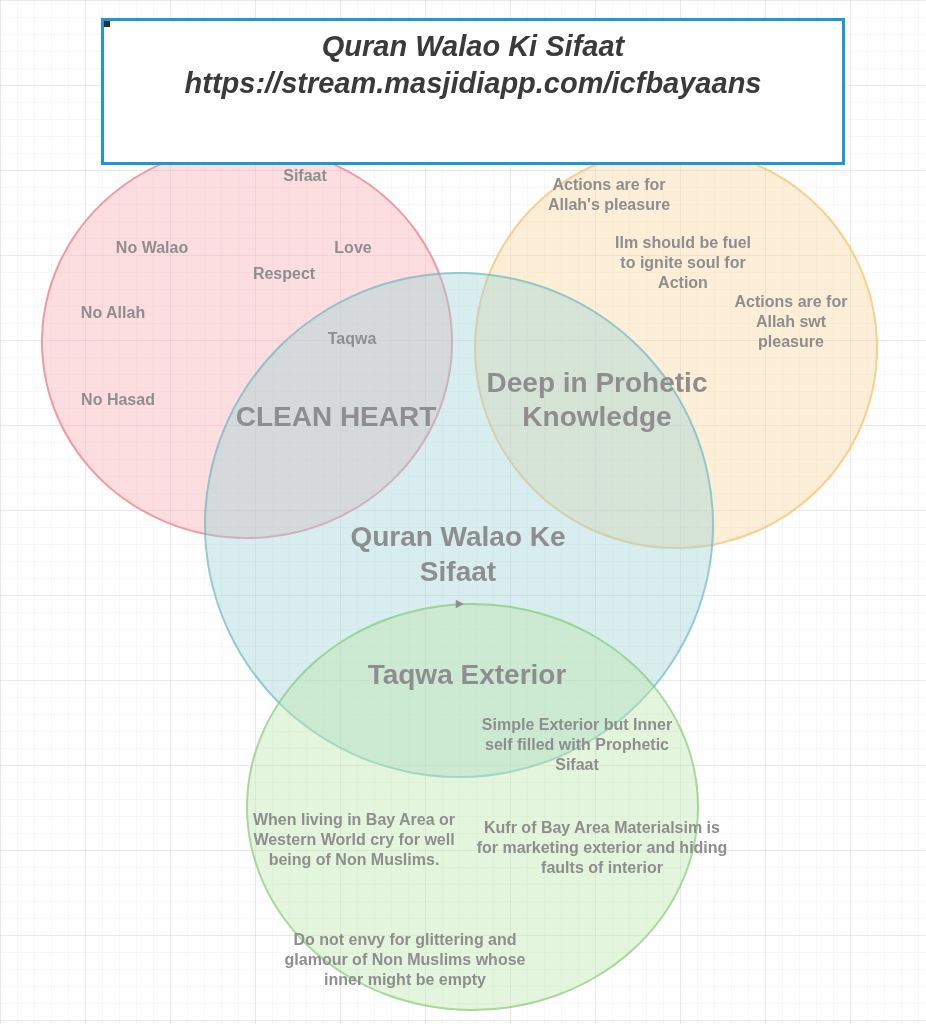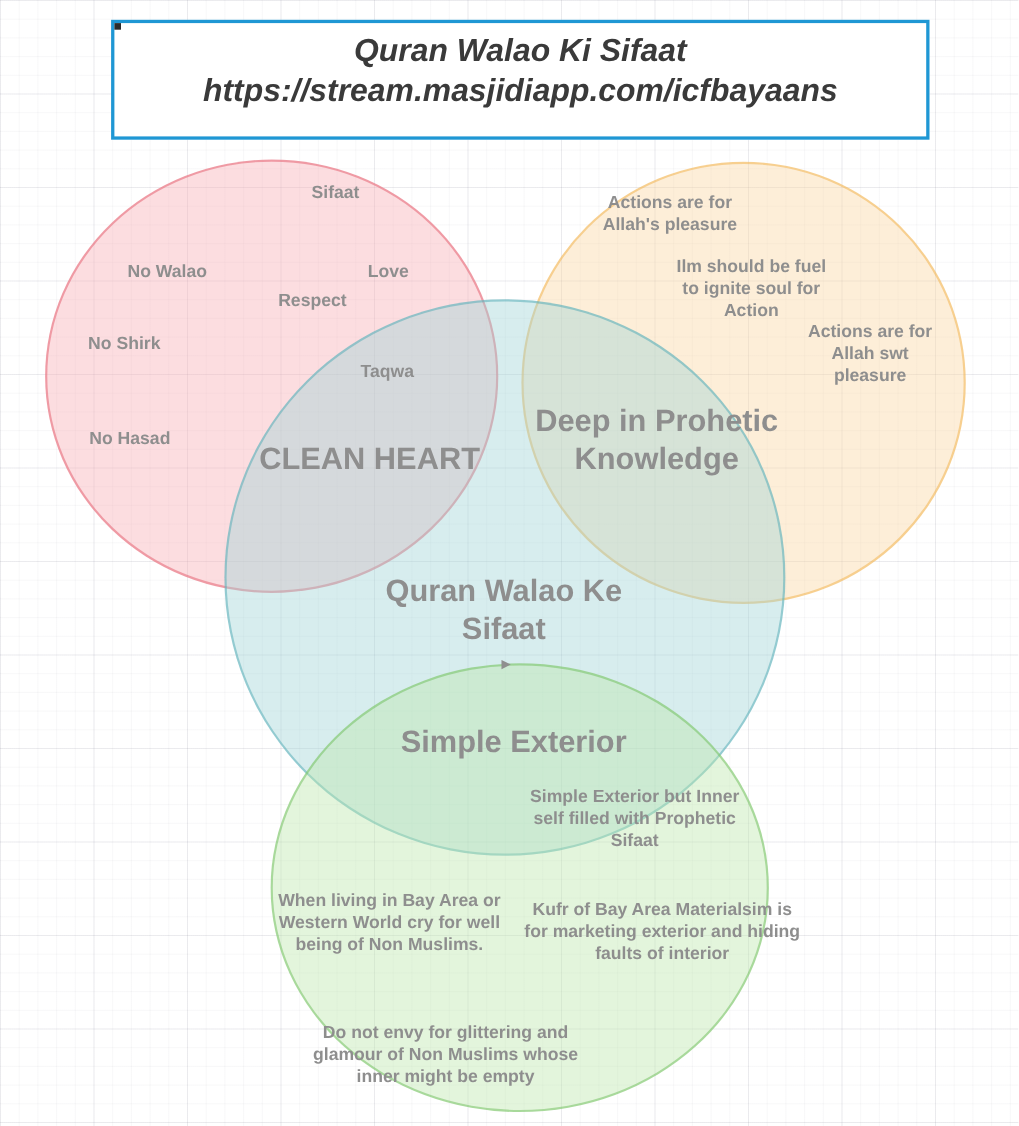--- a/index.html
+++ b/index.html
@@ -41,21 +41,21 @@
   }
   .ellipse.green {
     left: 246px; top: 603px; width: 453px; height: 408px;
     background: rgba(188,231,172,0.42);
     border: 2px solid rgba(110,190,90,0.5);
   }
 
   .title-box {
     position: absolute;
     left: 101px; top: 18px;
-    width: 744px; height: 109px;
+    width: 744px; height: 147px;
     background: #ffffff;
     border: 3px solid #1f97d4;
     text-align: center;
     padding-top: 7px;
     z-index: 5;
   }
   .title-line {
     font-size: 29px;
     line-height: 37px;
     font-weight: bold;
@@ -104,39 +104,39 @@
   <div class="title-box">
     <div class="corner-dot"></div>
     <div class="title-line">Quran Walao Ki Sifaat</div>
     <div class="title-line">https://stream.masjidiapp.com/icfbayaans</div>
   </div>
 
   <div class="lbl s" style="left:305px; top:176px">Sifaat</div>
   <div class="lbl s" style="left:152px; top:248px">No Walao</div>
   <div class="lbl s" style="left:353px; top:248px">Love</div>
   <div class="lbl s" style="left:284px; top:274px">Respect</div>
-  <div class="lbl s" style="left:113px; top:313px">No Shirk</div>
+  <div class="lbl s" style="left:113px; top:313px">No Allah</div>
   <div class="lbl s" style="left:352px; top:339px">Taqwa</div>
   <div class="lbl s" style="left:118px; top:400px">No Hasad</div>
   <div class="lbl b" style="left:336px; top:417px">CLEAN HEART</div>
 
   <div class="lbl s" style="left:609px; top:195px">Actions are for
 Allah's pleasure</div>
   <div class="lbl s" style="left:683px; top:263px">Ilm should  be fuel
 to ignite soul for
 Action</div>
   <div class="lbl s" style="left:791px; top:322px">Actions are for
 Allah swt pleasure</div>
   <div class="lbl b" style="left:597px; top:400px">Deep in Prohetic
 Knowledge</div>
 
   <div class="lbl b" style="left:458px; top:554px; line-height:35px">Quran Walao Ke
 Sifaat</div>
   <div class="arrow" style="left:460px; top:603px">►</div>
-  <div class="lbl b" style="left:467px; top:675px">Simple Exterior</div>
+  <div class="lbl b" style="left:467px; top:675px">Taqwa Exterior</div>
 
   <div class="lbl s" style="left:577px; top:745px">Simple Exterior but Inner
 self filled with Prophetic
 Sifaat</div>
   <div class="lbl s" style="left:354px; top:840px">When living in Bay Area or
 Western World cry for well
 being of Non Muslims.</div>
   <div class="lbl s" style="left:602px; top:848px">Kufr of Bay Area Materialsim is
 for marketing exterior and hiding
 faults of interior</div>

